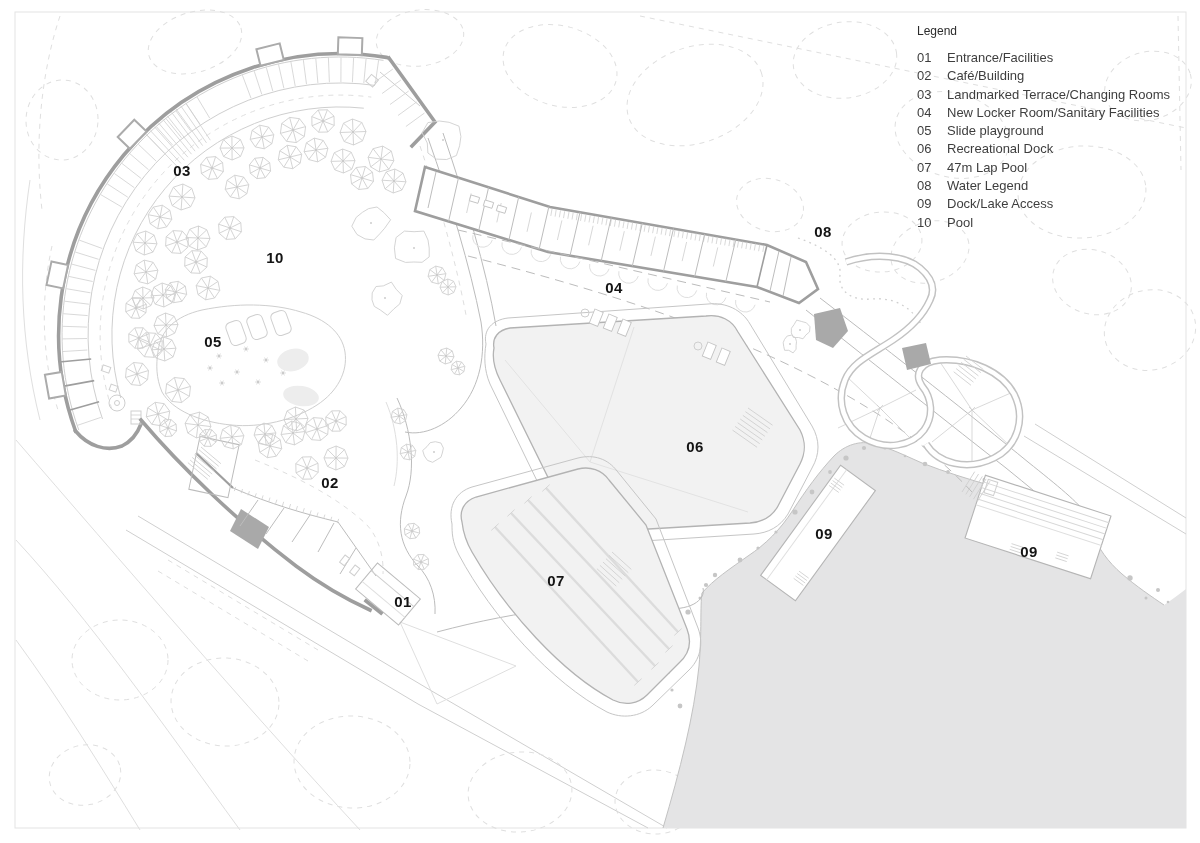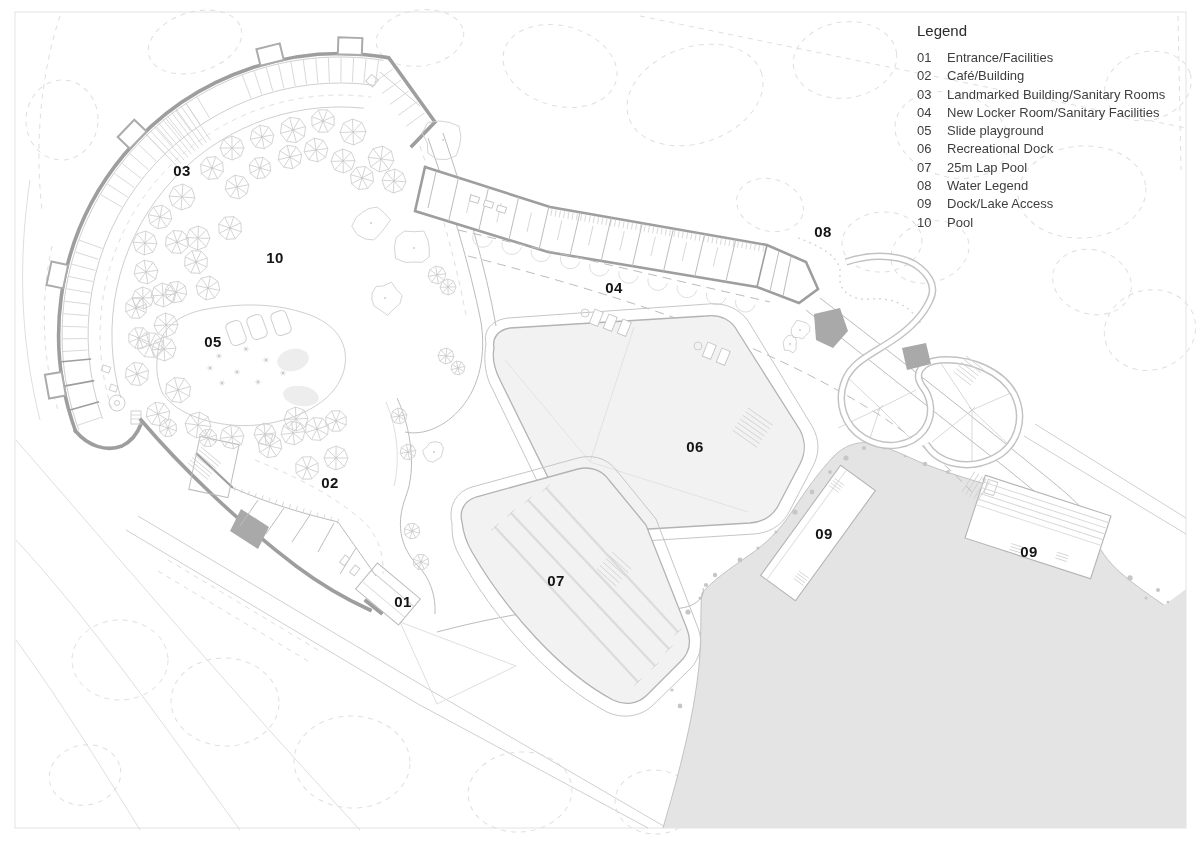--- a/index.html
+++ b/index.html
@@ -31,21 +31,21 @@
   .tube-o{fill:none;stroke:#c2c2c2;stroke-width:7.5;}
   .tube-i{fill:none;stroke:#ffffff;stroke-width:4.6;}
   .lakefill{fill:var(--lake,#e4e4e5);stroke:none;}
   .shore{fill:none;stroke:#c2c2c2;stroke-width:1;}
   .framebox{fill:none;stroke:var(--frame,#e3e3e3);stroke-width:1;}
   .furn{fill:#fff;stroke:#c4c4c4;stroke-width:.9;}
 
   .plan-label{position:absolute;transform:translate(-50%,-50%);
     font-weight:700;font-size:15px;letter-spacing:.4px;color:var(--label,#141414);white-space:nowrap;}
   .legend{position:absolute;left:917px;top:22px;width:266px;}
-  .legend-title{font-size:15px;line-height:18px;color:var(--legend-title,#2b2b2b);margin-bottom:11px;}
+  .legend-title{font-size:12px;line-height:18px;color:var(--legend-title,#2b2b2b);margin-bottom:11px;}
   .lrow{display:flex;gap:9px;font-size:13px;line-height:13px;margin-bottom:5.3px;color:var(--legend-text,#3e3e3e);}
   .lnum{width:21px;flex:0 0 21px;}
 </style>
 </head>
 <body>
 
 <div class="stage" style="--wall: #9e9e9e; --lake: #e4e4e5; --pool: #f2f2f2; --line: #bcbcbc; --line-light: #cfcfcf; --line-faint: #dfdfdf; --accent: #a9a9a9; --label: #141414; --legend-text: #3e3e3e; --legend-title: #2b2b2b; --frame: #e3e3e3;">
 
 <svg width="1200" height="843" viewBox="0 0 1200 843">
 
@@ -1159,37 +1159,37 @@
         <div class="lrow">
           <span class="lnum">01</span>
           <span>Entrance/Facilities</span>
         </div>
         <div class="lrow">
           <span class="lnum">02</span>
           <span>Café/Building</span>
         </div>
         <div class="lrow">
           <span class="lnum">03</span>
-          <span>Landmarked Building/Sanitary Rooms</span>
+          <span>Landmarked Terrace/Changing Rooms</span>
         </div>
         <div class="lrow">
           <span class="lnum">04</span>
           <span>New Locker Room/Sanitary Facilities</span>
         </div>
         <div class="lrow">
           <span class="lnum">05</span>
           <span>Slide playground</span>
         </div>
         <div class="lrow">
           <span class="lnum">06</span>
           <span>Recreational Dock</span>
         </div>
         <div class="lrow">
           <span class="lnum">07</span>
-          <span>25m Lap Pool</span>
+          <span>47m Lap Pool</span>
         </div>
         <div class="lrow">
           <span class="lnum">08</span>
           <span>Water Legend</span>
         </div>
         <div class="lrow">
           <span class="lnum">09</span>
           <span>Dock/Lake Access</span>
         </div>
         <div class="lrow">

